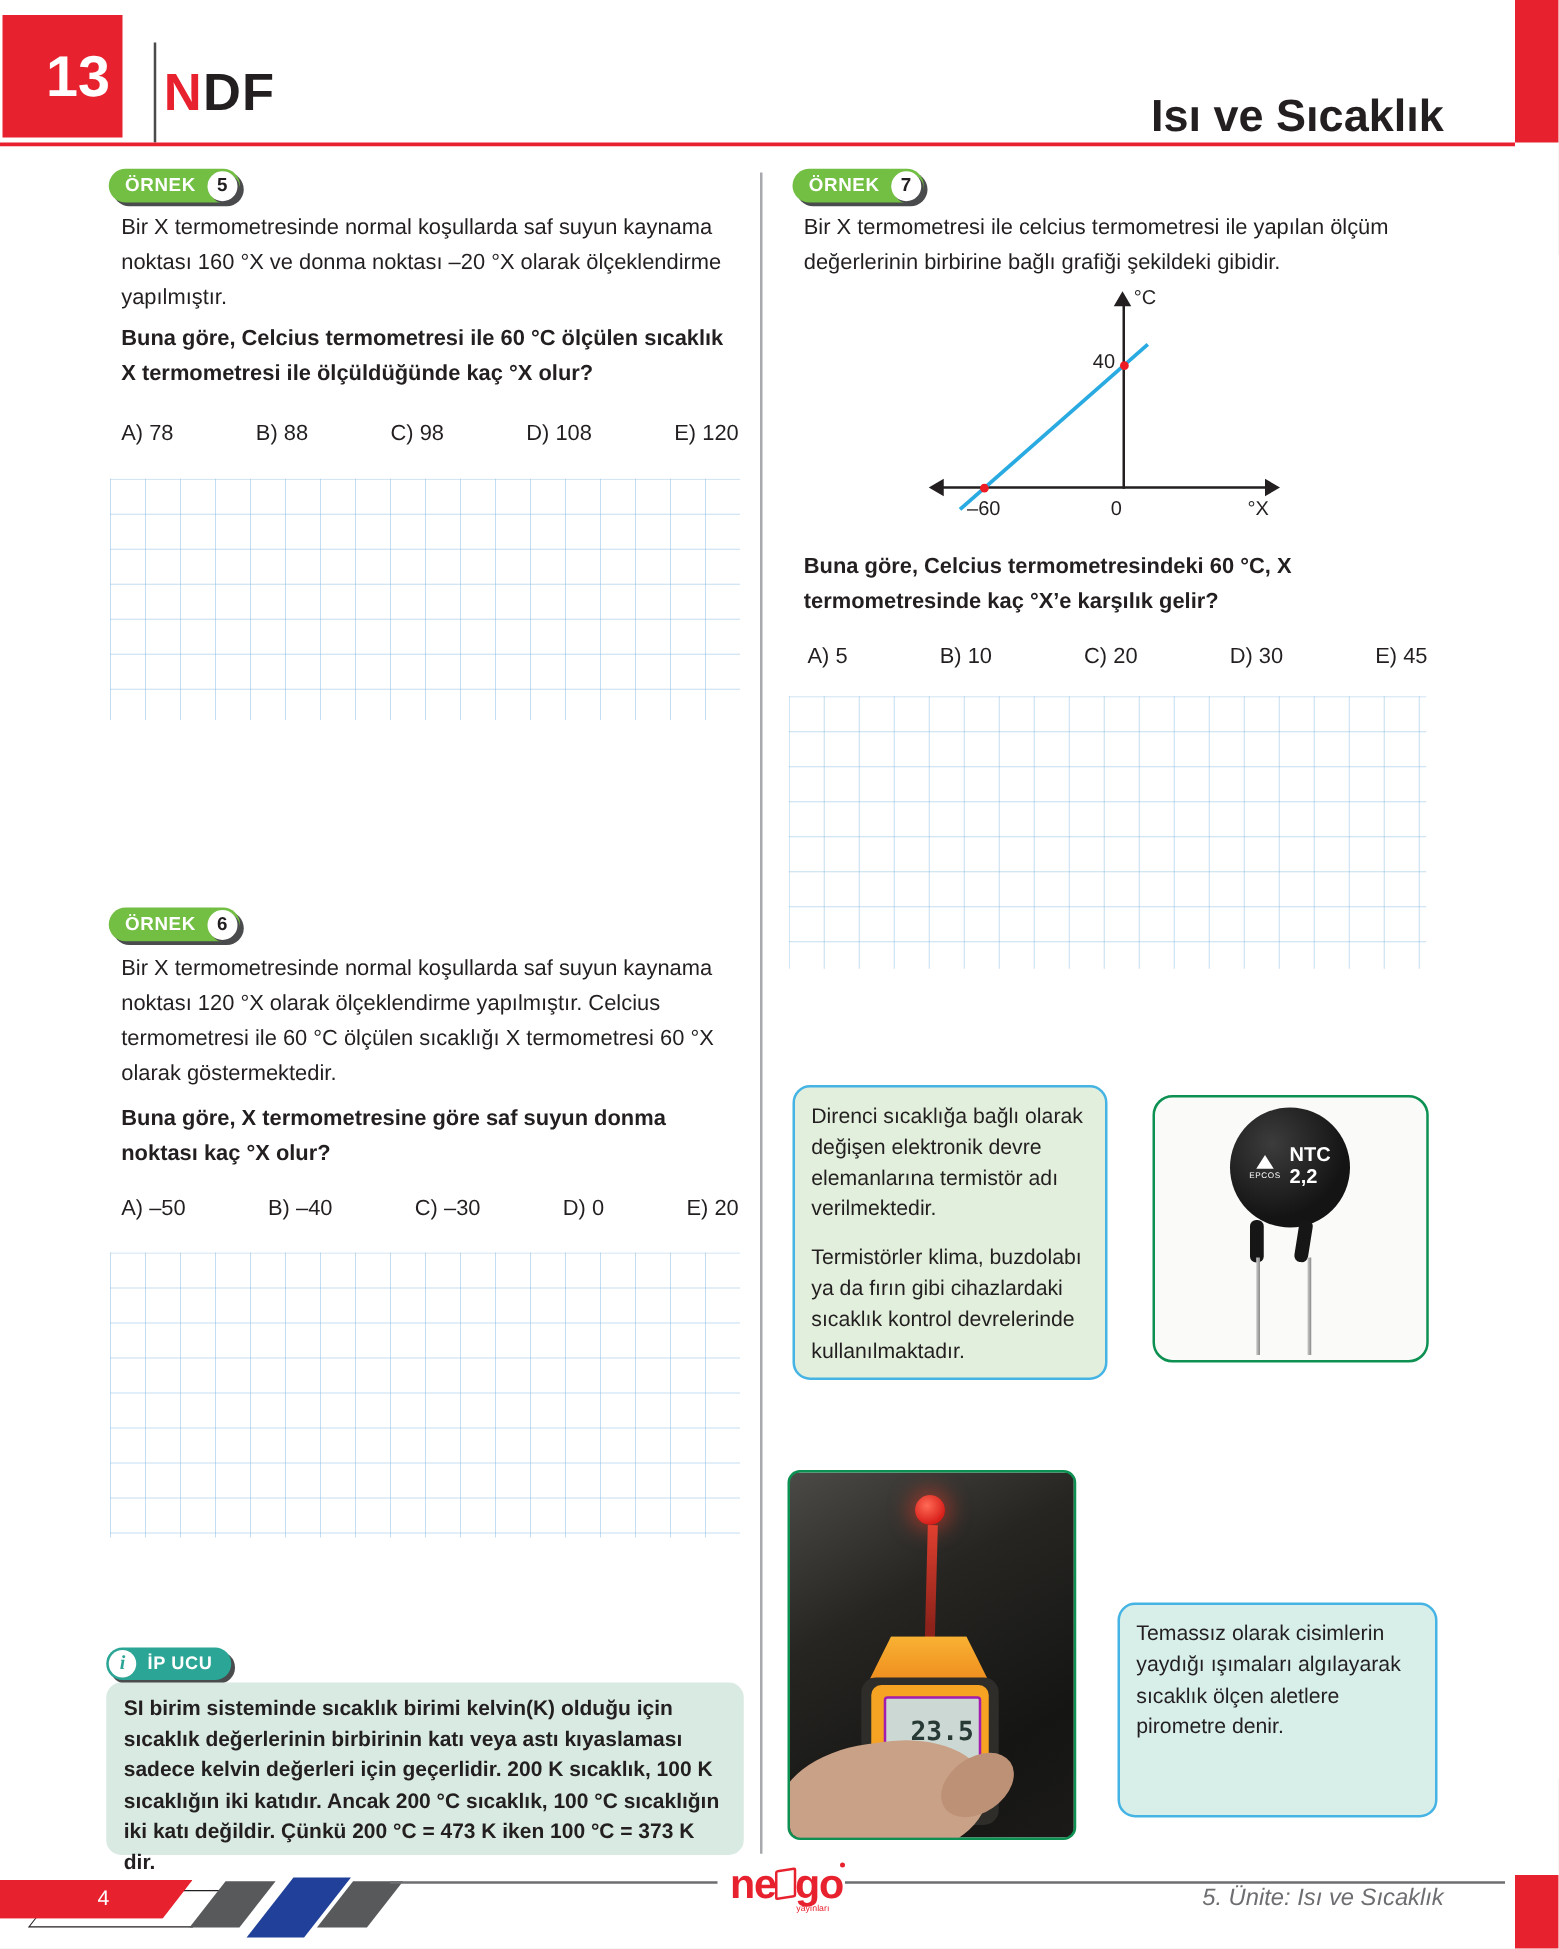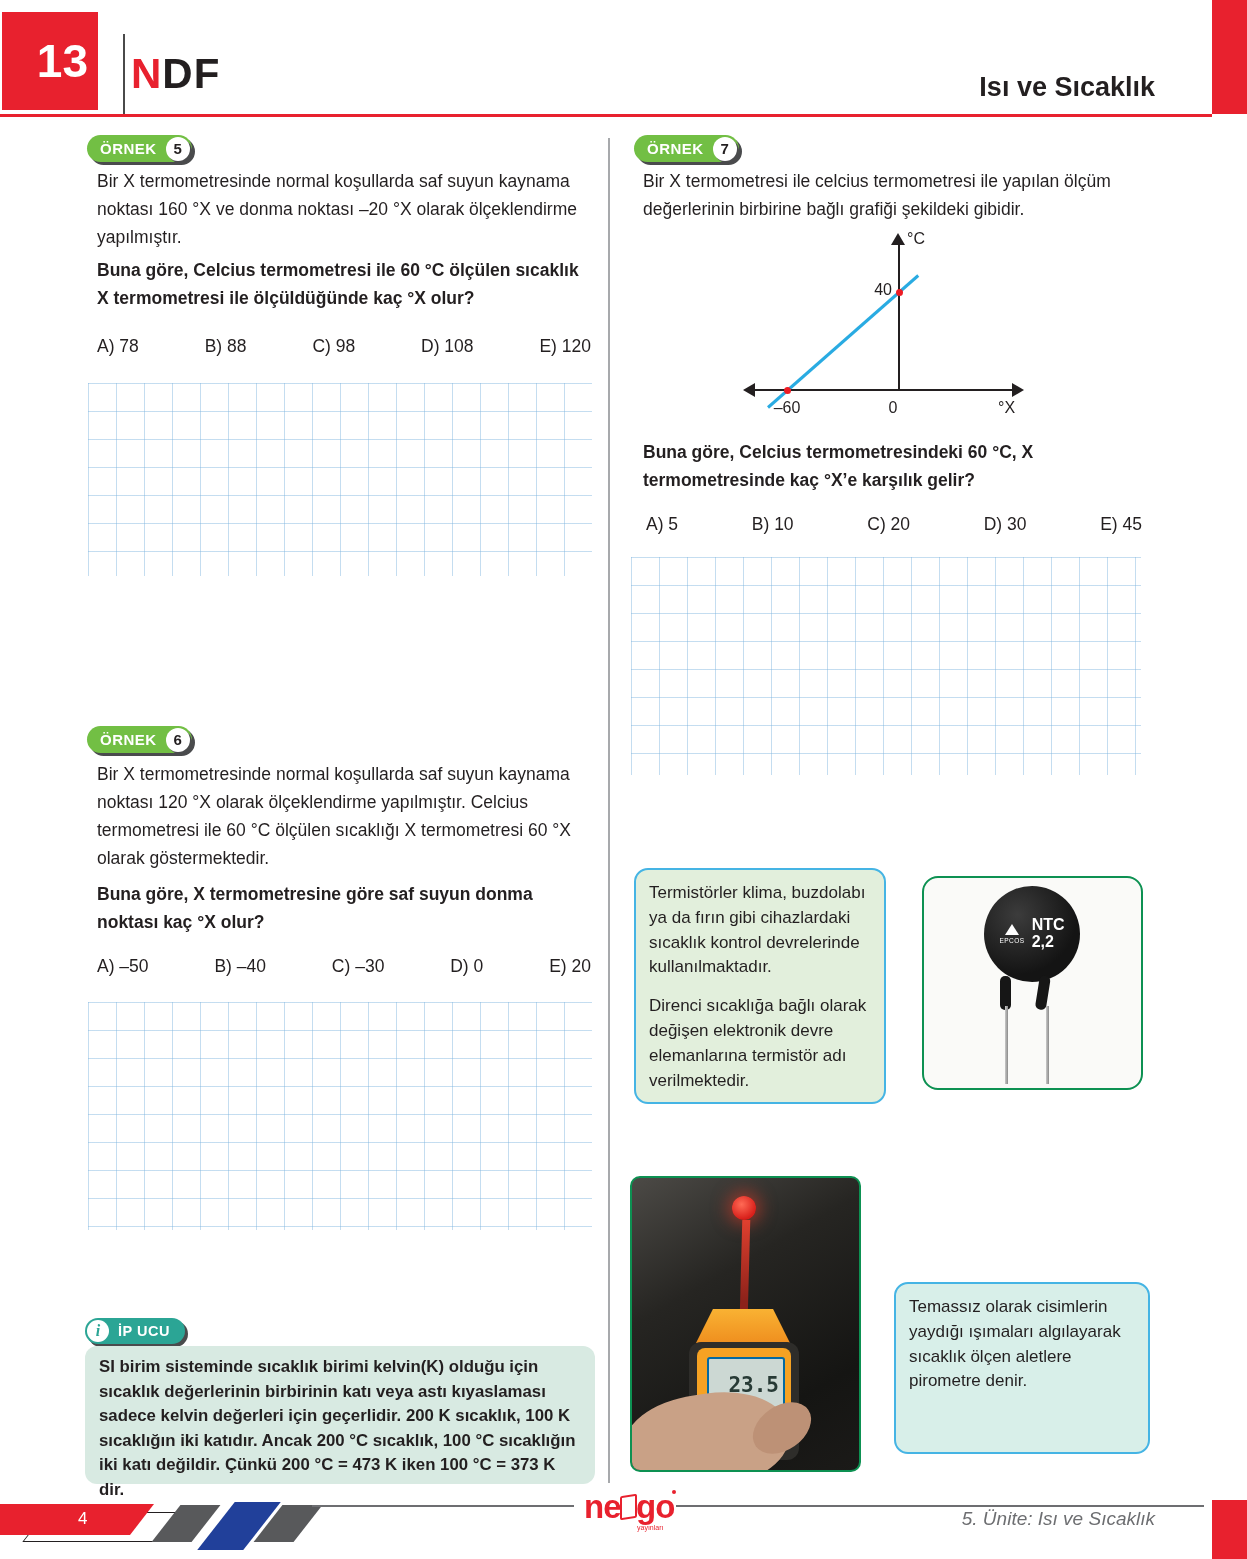--- a/index.html
+++ b/index.html
@@ -11,21 +11,21 @@
   }
   .abs { position:absolute; }
 
   
   .hdr-box { left:2px; top:12px; width:96px; height:98px; background:#e8212e;
     display:flex; align-items:center; justify-content:flex-end; padding-right:10px; box-sizing:border-box; }
   .hdr-num { color:#fff; font-size:46px; font-weight:bold; }
   .hdr-vline { left:123px; top:34px; width:2px; height:80px; background:#4a4a4a; }
   .hdr-ndf { left:131px; top:50px; font-size:42px; font-weight:bold; letter-spacing:1px; }
   .hdr-ndf .n { color:#e8212e; } .hdr-ndf .df { color:#231f20; }
-  .hdr-title { right:92px; top:72px; font-size:27px; font-weight:bold; }
+  .hdr-title { right:92px; top:72px; font-size:36px; font-weight:bold; }
   .hdr-redbar { left:1212px; top:0; width:35px; height:114px; background:#e8212e; }
   .hdr-line { left:0; top:114px; width:1212px; height:3px; background:#e8212e; }
 
   .col-divider { left:608px; top:138px; width:2px; height:1345px; background:#a7a9ac; }
 
   
   .ornek { display:inline-flex; align-items:center; height:27px; background:#72bf44;
     border-radius:14px; padding:0 2px 0 13px; box-shadow:3px 3px 0 #4a4b4d; }
   .ornek-label { color:#fff; font-weight:bold; font-size:15px; letter-spacing:.5px; margin-right:9px; }
   .ornek-num { width:24px; height:24px; background:#fff; border-radius:50%; display:flex;
@@ -83,21 +83,21 @@
   .laser-dot { position:absolute; left:100px; top:18px; width:24px; height:24px; border-radius:50%;
     background:radial-gradient(circle at 40% 35%, #ff6a55, #d81f1a 70%);
     box-shadow:0 0 16px 5px rgba(230,60,40,.5); }
   .laser-beam { position:absolute; left:109px; top:42px; width:8px; height:96px;
     background:linear-gradient(180deg,#e0402f,#8c221a 85%); transform:rotate(1.5deg); }
   .dev-head { position:absolute; left:64px; top:131px; width:94px; height:34px;
     background:linear-gradient(#f9b233,#ef8f1f); clip-path:polygon(18% 0,82% 0,100% 100%,0 100%); }
   .dev-body { position:absolute; left:57px; top:164px; width:110px; height:118px; background:#2e2d2a; border-radius:12px; }
   .dev-frame { position:absolute; left:8px; top:6px; width:94px; height:82px; background:#f6a223; border-radius:8px; }
   .dev-lcd { position:absolute; left:10px; top:9px; width:74px; height:64px; background:#ccd8d3;
-    border:2px solid #0369a1; border-radius:3px; color:#273a35;
+    border:2px solid #a21caf; border-radius:3px; color:#273a35;
     font-family:"DejaVu Sans Mono","Liberation Mono",monospace; }
   .lcd-main { position:absolute; left:0; right:4px; top:14px; text-align:right; font-size:21px; font-weight:bold; }
   .lcd-sub { position:absolute; left:5px; bottom:3px; font-size:10px; font-weight:bold; }
   .dev-btn { position:absolute; border-radius:3px; }
   .hand { position:absolute; left:-8px; top:216px; width:165px; height:95px; background:#c9a186;
     border-radius:46%; transform:rotate(-8deg); }
   .thumb { position:absolute; left:118px; top:228px; width:64px; height:44px; background:#bd9176;
     border-radius:50%; transform:rotate(-35deg); }
 
   
@@ -198,22 +198,22 @@
   <div class="abs opts" style="left:646px; top:514px; width:496px;">
     <span>A) 5</span>
     <span>B) 10</span>
     <span>C) 20</span>
     <span>D) 30</span>
     <span>E) 45</span>
   </div>
   <div class="abs grid" style="left:631px; top:557px; width:510px; height:218px;"></div>
 
   <div class="abs infobox thermistor-box" style="left:634px; top:868px; width:252px; height:236px;">
+    <p>Direnci sıcaklığa bağlı olarak değişen elektronik devre elemanlarına termistör adı verilmektedir.</p>
     <p>Termistörler klima, buzdolabı ya da fırın gibi cihazlardaki sıcaklık kontrol devrelerinde kullanılmaktadır.</p>
-    <p>Direnci sıcaklığa bağlı olarak değişen elektronik devre elemanlarına termistör adı verilmektedir.</p>
   </div>
 
   <div class="abs ntcbox" style="left:922px; top:876px; width:221px; height:214px;">
     <div class="ntc-disc">
       <span class="ntc-brand">
         <span class="ntc-tri"></span>
         <span class="ntc-brandname">EPCOS</span>
       </span>
       <span>
         <div class="ntc-type">NTC</div>

